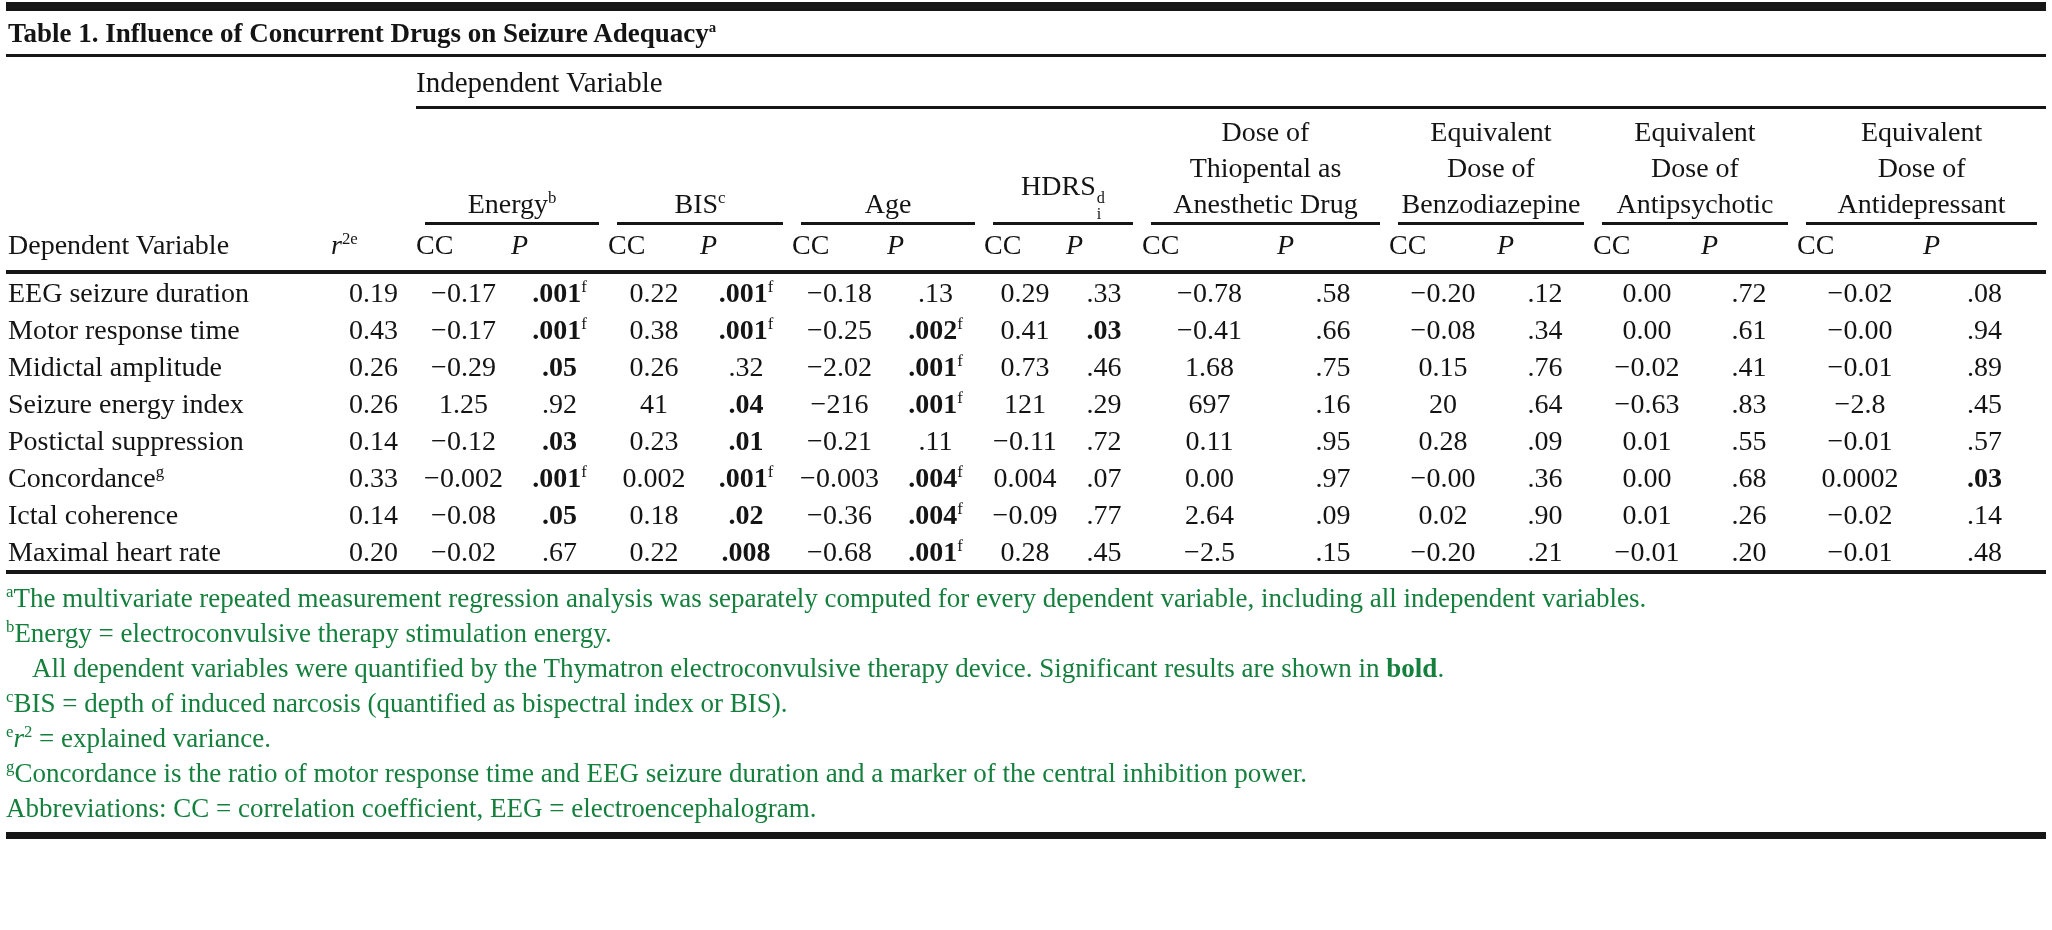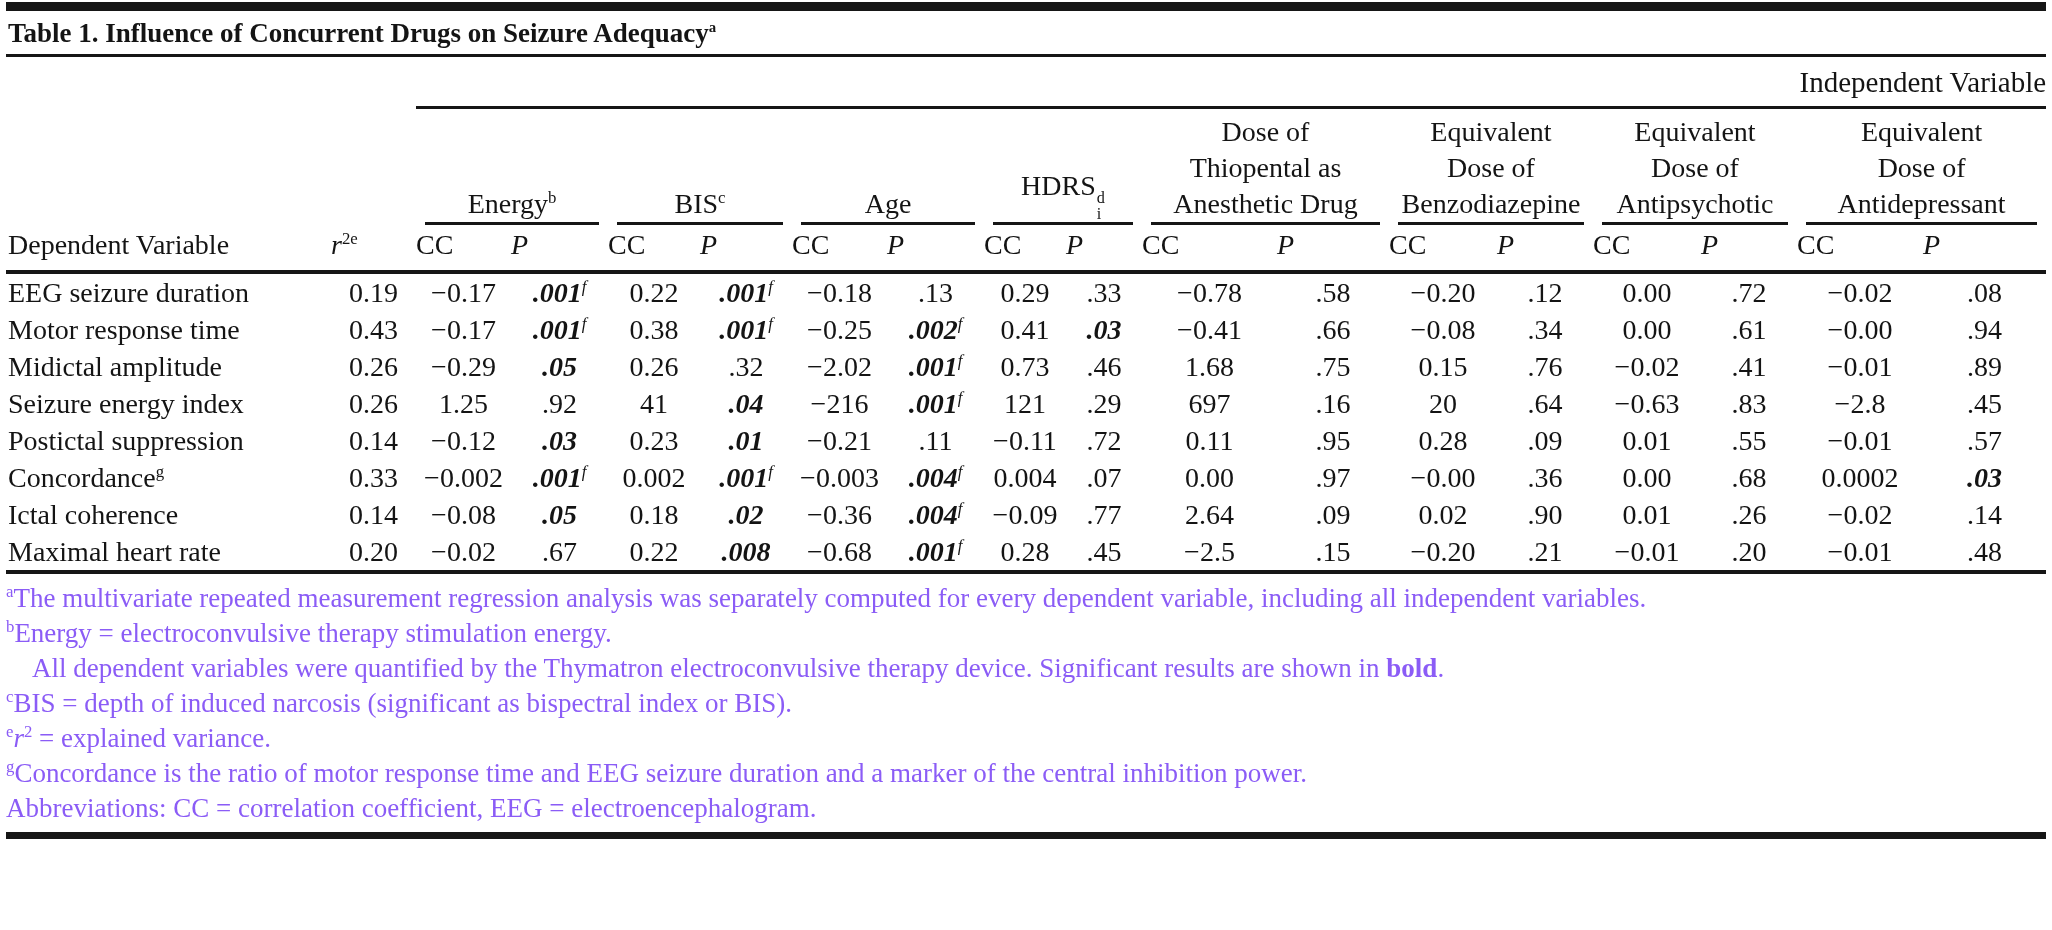--- a/index.html
+++ b/index.html
@@ -12,21 +12,21 @@
   .top-rule{height:9px;background:#161616;}
   .table-title{font-size:27px;font-weight:bold;padding:7px 0 5px 2px;letter-spacing:0;}
   .table-title sup{font-size:0.55em;font-weight:bold;}
   .title-rule{height:0;border-bottom:3px solid #161616;}
   table.data-table{
     width:2040px;border-collapse:collapse;table-layout:fixed;
     font-size:28px;color:#141414;
   }
   th{font-weight:normal;}
   .iv-span{
-    text-align:right;font-size:29px;vertical-align:bottom;
+    text-align:left;font-size:29px;vertical-align:bottom;
     padding:9px 0 7px 0;border-bottom:3px solid #161616;
   }
   .corner{border:none;}
   .group-th{vertical-align:bottom;padding:5px 9px 0 9px;}
   .group-inner{border-bottom:3px solid #161616;text-align:center;}
   .gline{line-height:36px;white-space:nowrap;}
   sup.fnm{font-size:0.6em;font-weight:normal;vertical-align:super;line-height:0;}
   .stack{
     display:inline-flex;flex-direction:column;align-items:flex-start;
     font-size:0.58em;line-height:1.0;vertical-align:-0.45em;margin-left:1px;
@@ -35,23 +35,23 @@
     vertical-align:bottom;padding:4px 0 9px 0;border-bottom:4px solid #161616;
   }
   th.dep-var{text-align:left;padding-left:2px;}
   th.r2 i{font-style:italic;}
   th.r2 sup{font-size:0.6em;}
   th.num-h{text-align:left;}
   th.p-h{font-style:italic;}
   tbody td{height:37px;padding:0;vertical-align:middle;white-space:nowrap;}
   td.lbl{text-align:left;padding-left:2px;}
   td.num{text-align:center;}
-  td.bold{font-weight:bold;font-style:italic;}
+  td.bold{font-weight:bold;}
   tbody tr:last-child td{border-bottom:4px solid #161616;}
-  .footnotes{margin-top:7px;font-size:27px;line-height:35px;color:#8b5cf6;}
+  .footnotes{margin-top:7px;font-size:27px;line-height:35px;color:#15803d;}
   .fn-line{white-space:nowrap;}
   .fn-line.indent{padding-left:26px;}
   .fn-line sup{font-size:0.62em;line-height:0;}
   .fn-line sub{font-size:0.62em;line-height:0;}
   .bottom-rule{height:7px;background:#161616;margin-top:6px;}
 </style>
 </head>
 <body>
 
 <div class="page">
@@ -323,19 +323,19 @@
           <td class="num">−0.01</td>
           <td class="num">.48</td>
         </tr>
       </tbody>
   </table>
 
   <div class="footnotes" id="footnotes">
       <div class="fn-line"><sup>a</sup><span>The multivariate repeated measurement regression analysis was separately computed for every dependent variable, including all independent variables.</span></div>
       <div class="fn-line"><sup>b</sup><span>Energy = electroconvulsive therapy stimulation energy.</span></div>
       <div class="fn-line indent"><span>All dependent variables were quantified by the Thymatron electroconvulsive therapy device. Significant results are shown in </span><span style="font-weight: bold;">bold</span><span>.</span></div>
-      <div class="fn-line"><sup>c</sup><span>BIS = depth of induced narcosis (significant as bispectral index or BIS).</span></div>
+      <div class="fn-line"><sup>c</sup><span>BIS = depth of induced narcosis (quantified as bispectral index or BIS).</span></div>
       <div class="fn-line"><sup>e</sup><span style="font-style: italic;">r</span><sup>2</sup><span> = explained variance.</span></div>
       <div class="fn-line"><sup>g</sup><span>Concordance is the ratio of motor response time and EEG seizure duration and a marker of the central inhibition power.</span></div>
       <div class="fn-line"><span>Abbreviations: CC = correlation coefficient, EEG = electroencephalogram.</span></div>
     </div>
   <div class="bottom-rule"></div>
 </div>
 
 </body></html>

